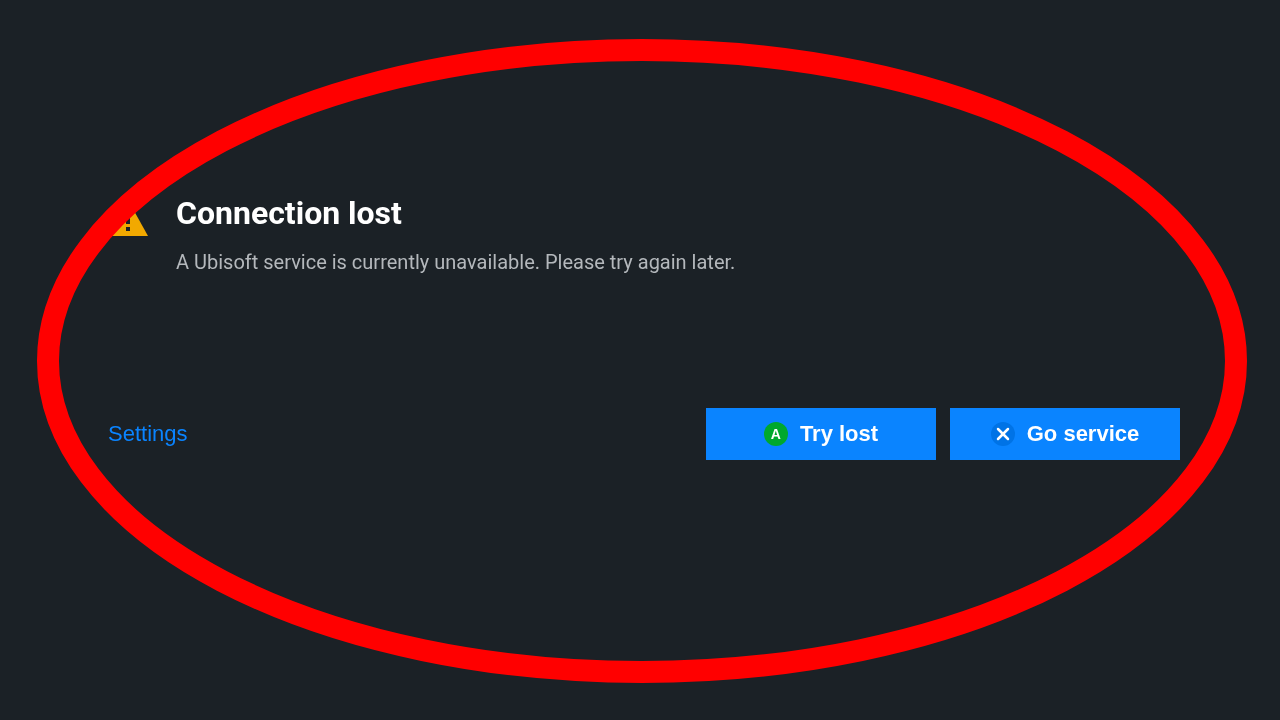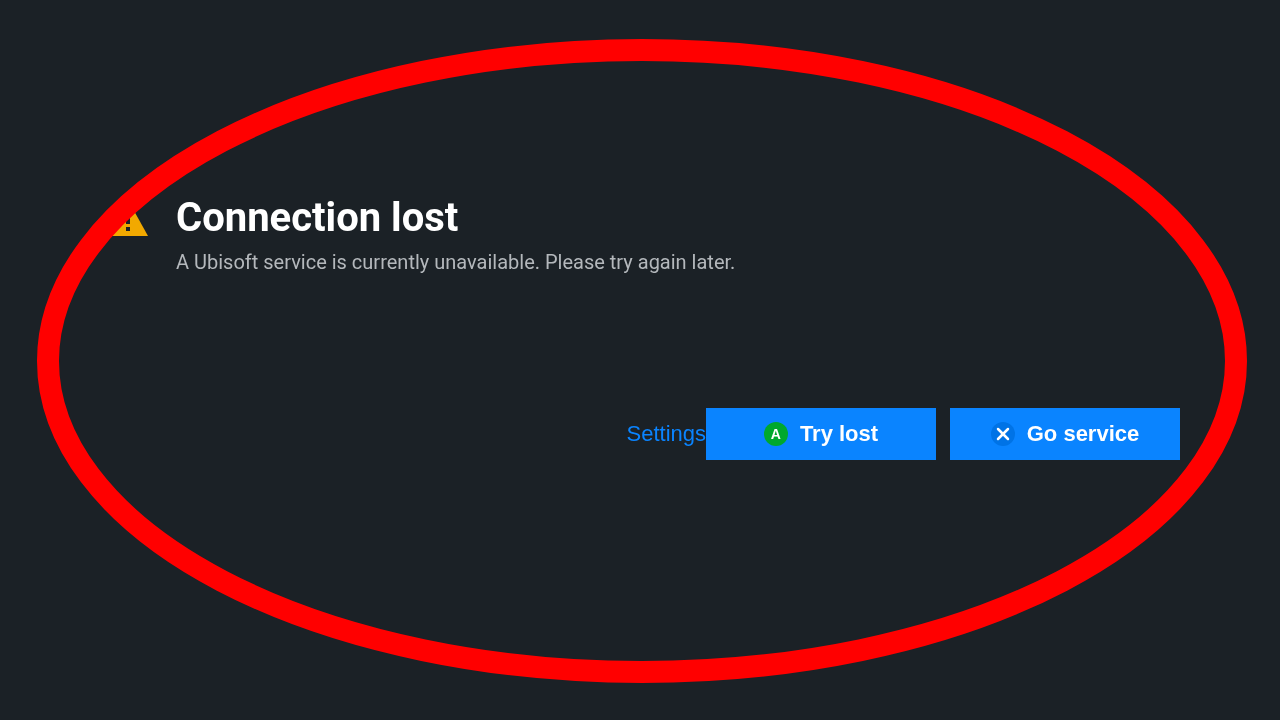--- a/index.html
+++ b/index.html
@@ -37,39 +37,39 @@
     }
     .warning-icon {
       flex-shrink: 0;
       margin-top: 6px;
     }
     .dialog-text {
       flex: 1;
     }
     .dialog-title {
       color: #ffffff;
-      font-size: 40px;
+      font-size: 32px;
       font-weight: 700;
       line-height: 1.2;
-      margin-bottom: 6px;
+      margin-bottom: 16px;
     }
     .dialog-message {
       color: #b4b8bc;
       font-size: 20px;
       font-weight: 400;
       line-height: 1.4;
     }
     .dialog-actions {
       position: absolute;
       left: 108px;
       top: 408px;
       width: 1072px;
       display: flex;
       align-items: center;
-      justify-content: flex-end;
+      justify-content: space-between;
     }
     .settings-link {
       color: #0a84ff;
       font-size: 22px;
       font-weight: 400;
       cursor: pointer;
       background: none;
       border: none;
       padding: 0;
     }

